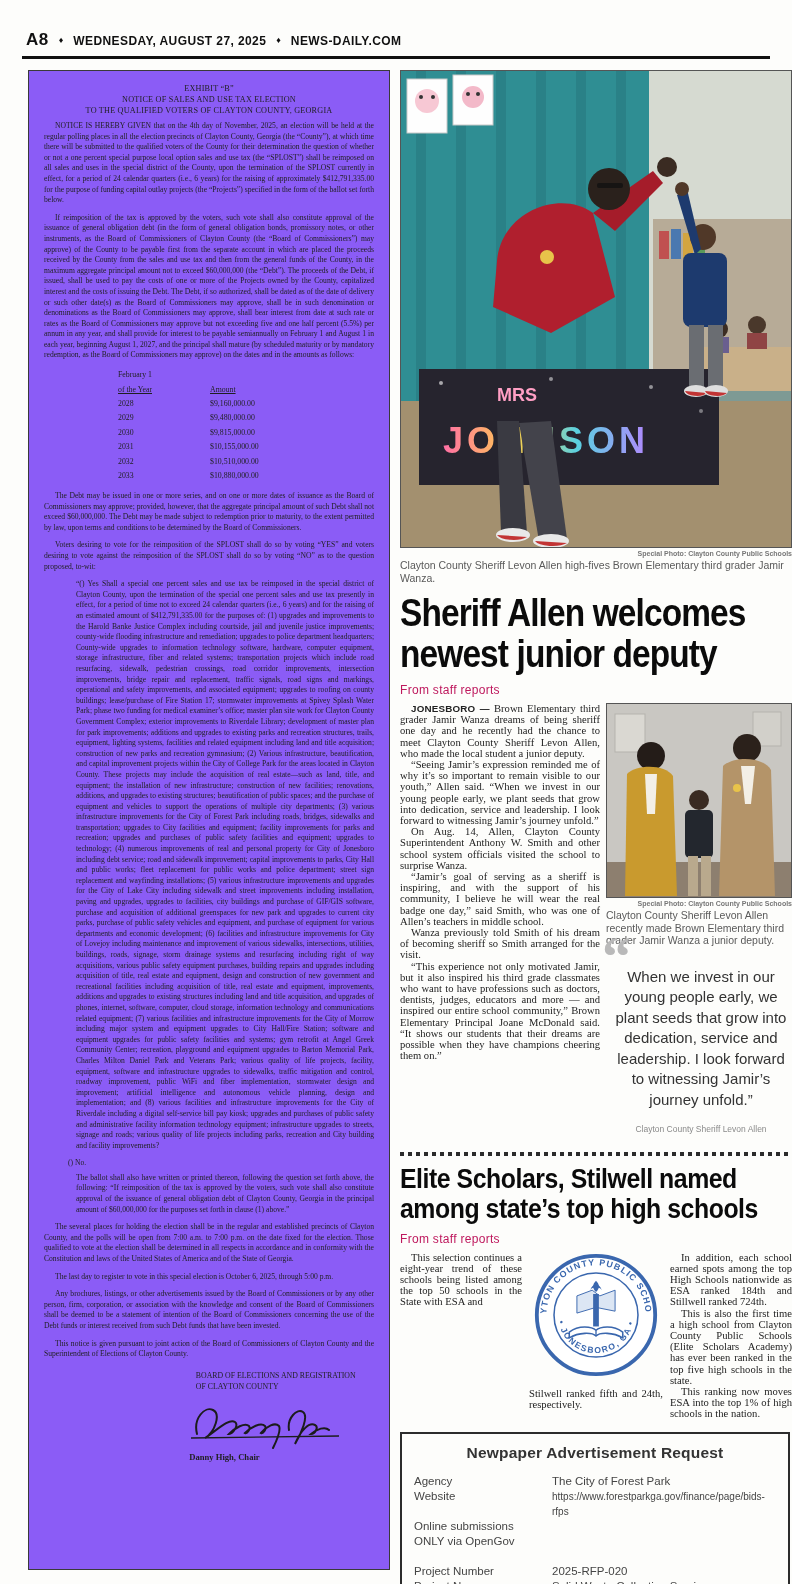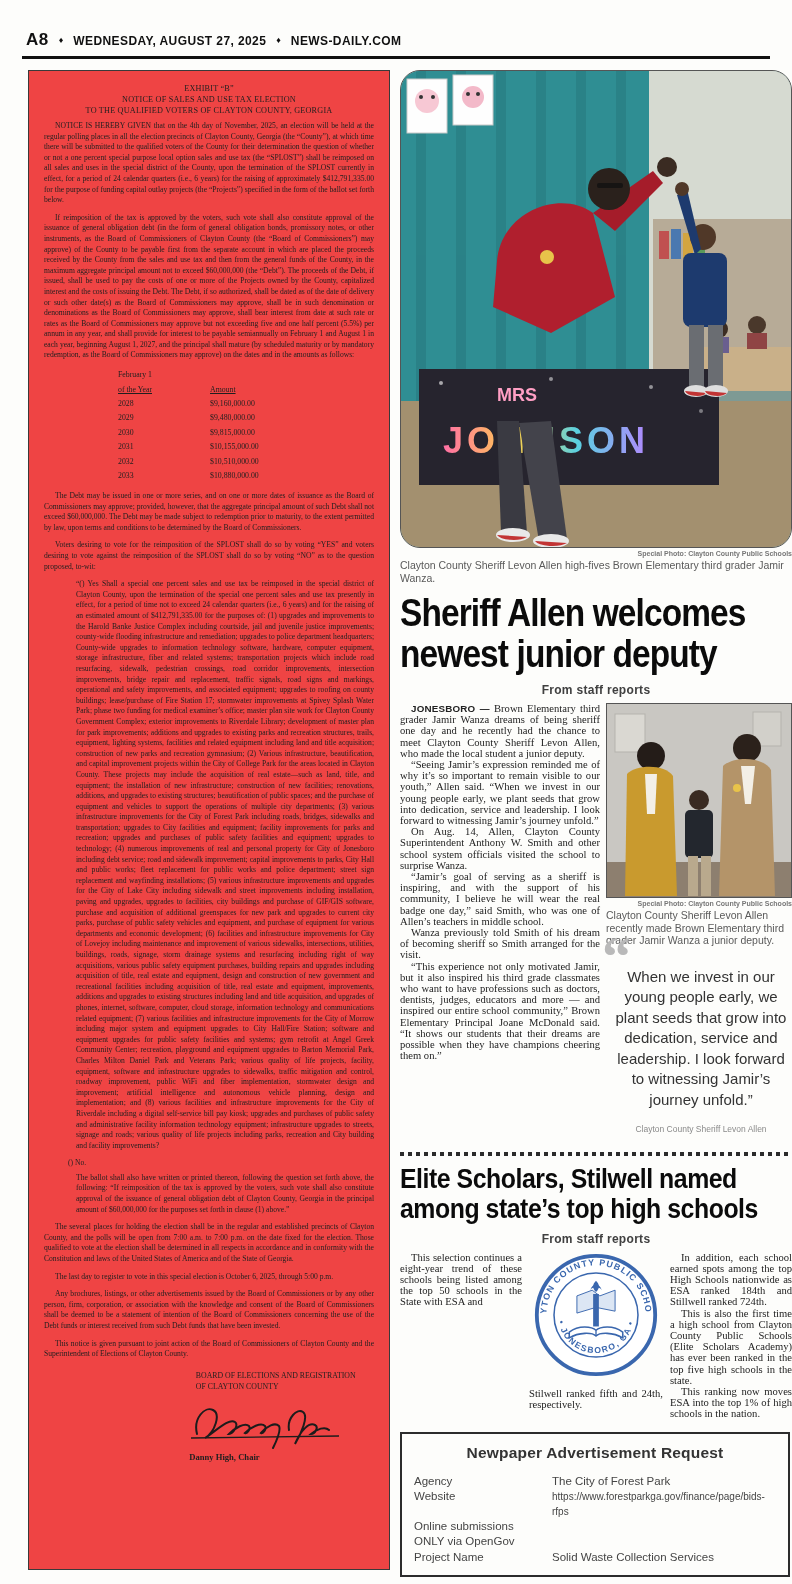--- a/index.html
+++ b/index.html
@@ -7,21 +7,21 @@
         font-family:"Liberation Serif",serif;color:#1f1f1f;}
   
   .masthead{position:absolute;left:26px;top:30px;width:748px;display:flex;align-items:baseline;gap:10px;
             font-family:"Liberation Sans",sans-serif;color:#111;}
   .masthead .pgnum{font-size:17px;font-weight:bold;letter-spacing:.5px;}
   .masthead .diamond{font-size:9px;position:relative;top:-2px;}
   .masthead .mh-text{font-size:12px;font-weight:bold;letter-spacing:.4px;}
   .masthead-rule{position:absolute;left:22px;top:56px;width:748px;height:3px;background:#111;}
   
   .legal-box{position:absolute;left:28px;top:70px;width:362px;height:1500px;border:1.5px solid #3a3a3a;
-             box-sizing:border-box;padding:12px 15px 10px 15px;overflow:hidden;background:#ef4444;}
+             box-sizing:border-box;padding:12px 15px 10px 15px;overflow:hidden;background:#8b5cf6;}
   .legal-box .ttl{text-align:center;font-size:8.2px;line-height:11px;letter-spacing:.2px;}
   .legal-box p{margin:0 0 7px 0;font-size:7.6px;line-height:10.6px;text-align:justify;text-indent:11px;}
   .legal-box p.first{margin-top:5px;}
   .legal-box .ballot{margin-left:32px;text-indent:0;}
   .legal-box .noopt{text-indent:0;margin:6px 0 4px 0;padding-left:24px;}
   .sched{margin:4px 0 8px 74px;font-size:7.8px;line-height:10px;border-collapse:collapse;}
   .sched td{padding:2.2px 0;vertical-align:bottom;}
   .sched td.amt{padding-left:58px;}
   .sched .hd{text-decoration:underline;}
   .signoff{margin:10px 0 0 46%;font-size:7.8px;line-height:11px;}
@@ -30,22 +30,22 @@
   
   .rightcol{position:absolute;left:400px;top:70px;width:392px;}
   .photo-frame{border:1px solid #555;box-sizing:border-box;overflow:hidden;background:#9aa79f;}
   .credit{font-family:"Liberation Sans",sans-serif;font-size:7px;font-weight:bold;color:#777;
           text-align:right;margin-top:2px;}
   .caption{font-family:"Liberation Sans",sans-serif;font-size:10.5px;line-height:12.5px;color:#5a5a5a;margin-top:2px;}
   .headline1{margin-top:9px;font-family:"Liberation Sans",sans-serif;font-weight:bold;color:#0b0b0b;
              font-size:38px;line-height:41px;letter-spacing:-1px;transform:scaleX(.88);transform-origin:0 0;width:114%;}
   .headline2{margin-top:8px;font-family:"Liberation Sans",sans-serif;font-weight:bold;color:#0b0b0b;
              font-size:27px;line-height:30px;letter-spacing:-.5px;transform:scaleX(.92);transform-origin:0 0;width:109%;}
-  .byline{font-family:"Liberation Sans",sans-serif;font-size:12px;font-weight:bold;color:#404040;
-          margin:8px 0 6px 0;letter-spacing:.3px;text-align:center;}
+  .byline{font-family:"Liberation Sans",sans-serif;font-size:12px;font-weight:normal;color:#be185d;
+          margin:8px 0 6px 0;letter-spacing:.3px;}
   .art1-row{display:flex;gap:6px;}
   .art1-text{width:200px;}
   .art1-text p{margin:0;font-size:10.6px;line-height:11.2px;text-align:justify;text-indent:11px;color:#222;}
   .dateline{font-family:"Liberation Sans",sans-serif;font-weight:bold;font-size:9.8px;letter-spacing:.2px;}
   .art1-side{width:186px;}
   .pullquote{position:relative;margin-top:14px;padding:6px 2px 0 6px;
              font-family:"Liberation Sans",sans-serif;font-size:15px;line-height:20.5px;color:#333;text-align:center;}
   .qmark{position:absolute;left:-4px;top:-14px;font-size:58px;color:#b9b9b9;font-family:"Liberation Serif",serif;font-weight:bold;}
   .pq-attr{font-family:"Liberation Sans",sans-serif;font-size:8.5px;color:#8a8a8a;text-align:center;margin-top:9px;}
   .dotted-rule{margin-top:12px;height:4px;width:392px;
@@ -140,21 +140,21 @@
       <svg width="160" height="52" viewBox="0 0 160 52">
         <path d="M8,34 C4,18 16,6 24,10 C32,14 26,32 16,38 C28,30 40,18 46,22 C50,25 44,34 40,34 C46,28 56,22 60,26 C62,29 58,34 56,33 C62,27 72,22 76,26 C78,29 74,34 72,33 C78,26 86,22 90,26 C92,30 88,40 84,48 M100,30 C98,18 108,8 114,12 C120,16 112,34 106,44 C112,30 120,22 126,25 C130,27 126,34 122,34 C128,29 136,26 140,30" fill="none" stroke="#1c1c1c" stroke-width="2" stroke-linecap="round"></path>
         <line x1="2" y1="38" x2="150" y2="36" stroke="#1c1c1c" stroke-width="1.4"></line>
       </svg>
       <div class="sig-name">Danny High, Chair</div>
     </div>
   </div>
 
   <div class="rightcol">
 
-    <div class="photo-frame" style="width:392px;height:478px;border-radius:20px;">
+    <div class="photo-frame" style="width:392px;height:478px;">
       <svg width="390" height="476" viewBox="0 0 390 476">
         <defs>
           <linearGradient id="bannerGrad" x1="0" x2="1">
             <stop offset="0" stop-color="#ff6fa5"></stop>
               <stop offset=".35" stop-color="#ffd24a"></stop>
             <stop offset=".65" stop-color="#5ad0e0"></stop>
               <stop offset="1" stop-color="#b388ff"></stop>
           </linearGradient>
         </defs>
         <rect x="0" y="0" width="390" height="476" fill="#7e9a94"></rect>
@@ -326,20 +326,24 @@
           <span class="url">https://www.forestparkga.gov/finance/page/bids-rfps</span>
         </div>
       <div class="ad-row">
           <span>Online submissions</span>
           <span></span>
         </div>
       <div class="ad-row">
           <span>ONLY via OpenGov</span>
           <span></span>
         </div>
+      <div class="ad-row gap">
+          <span>Project Number</span>
+          <span>2025-RFP-020</span>
+        </div>
       <div class="ad-row">
           <span>Project Name</span>
           <span>Solid Waste Collection Services</span>
         </div>
 
     </div>
 
   </div>
 </div>
 

